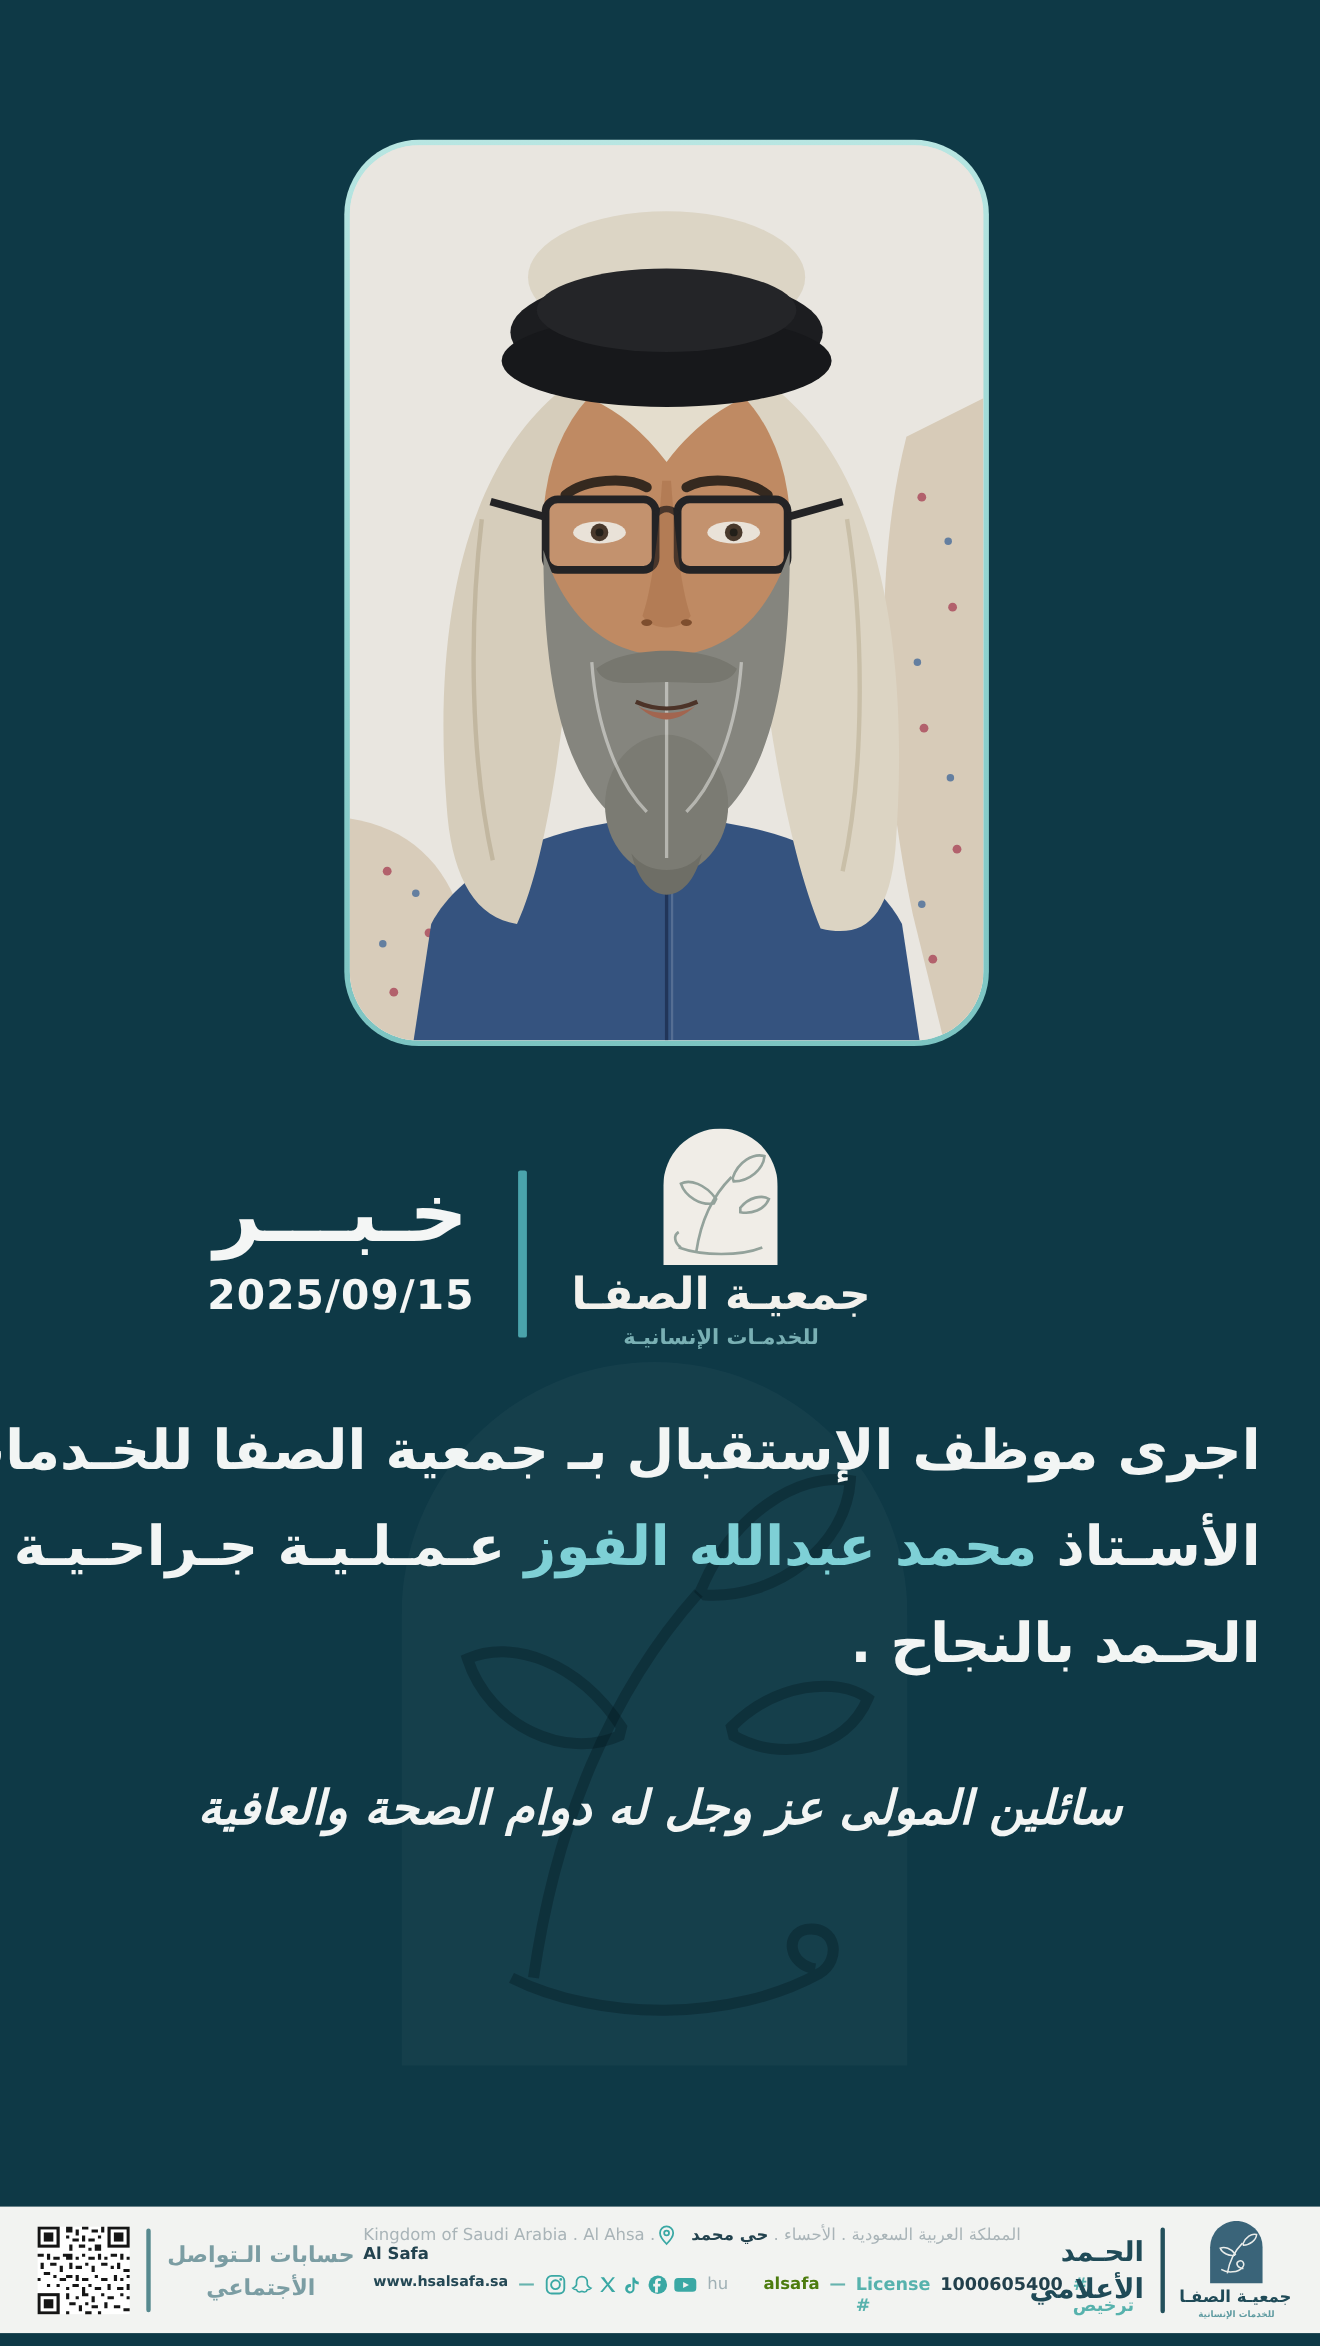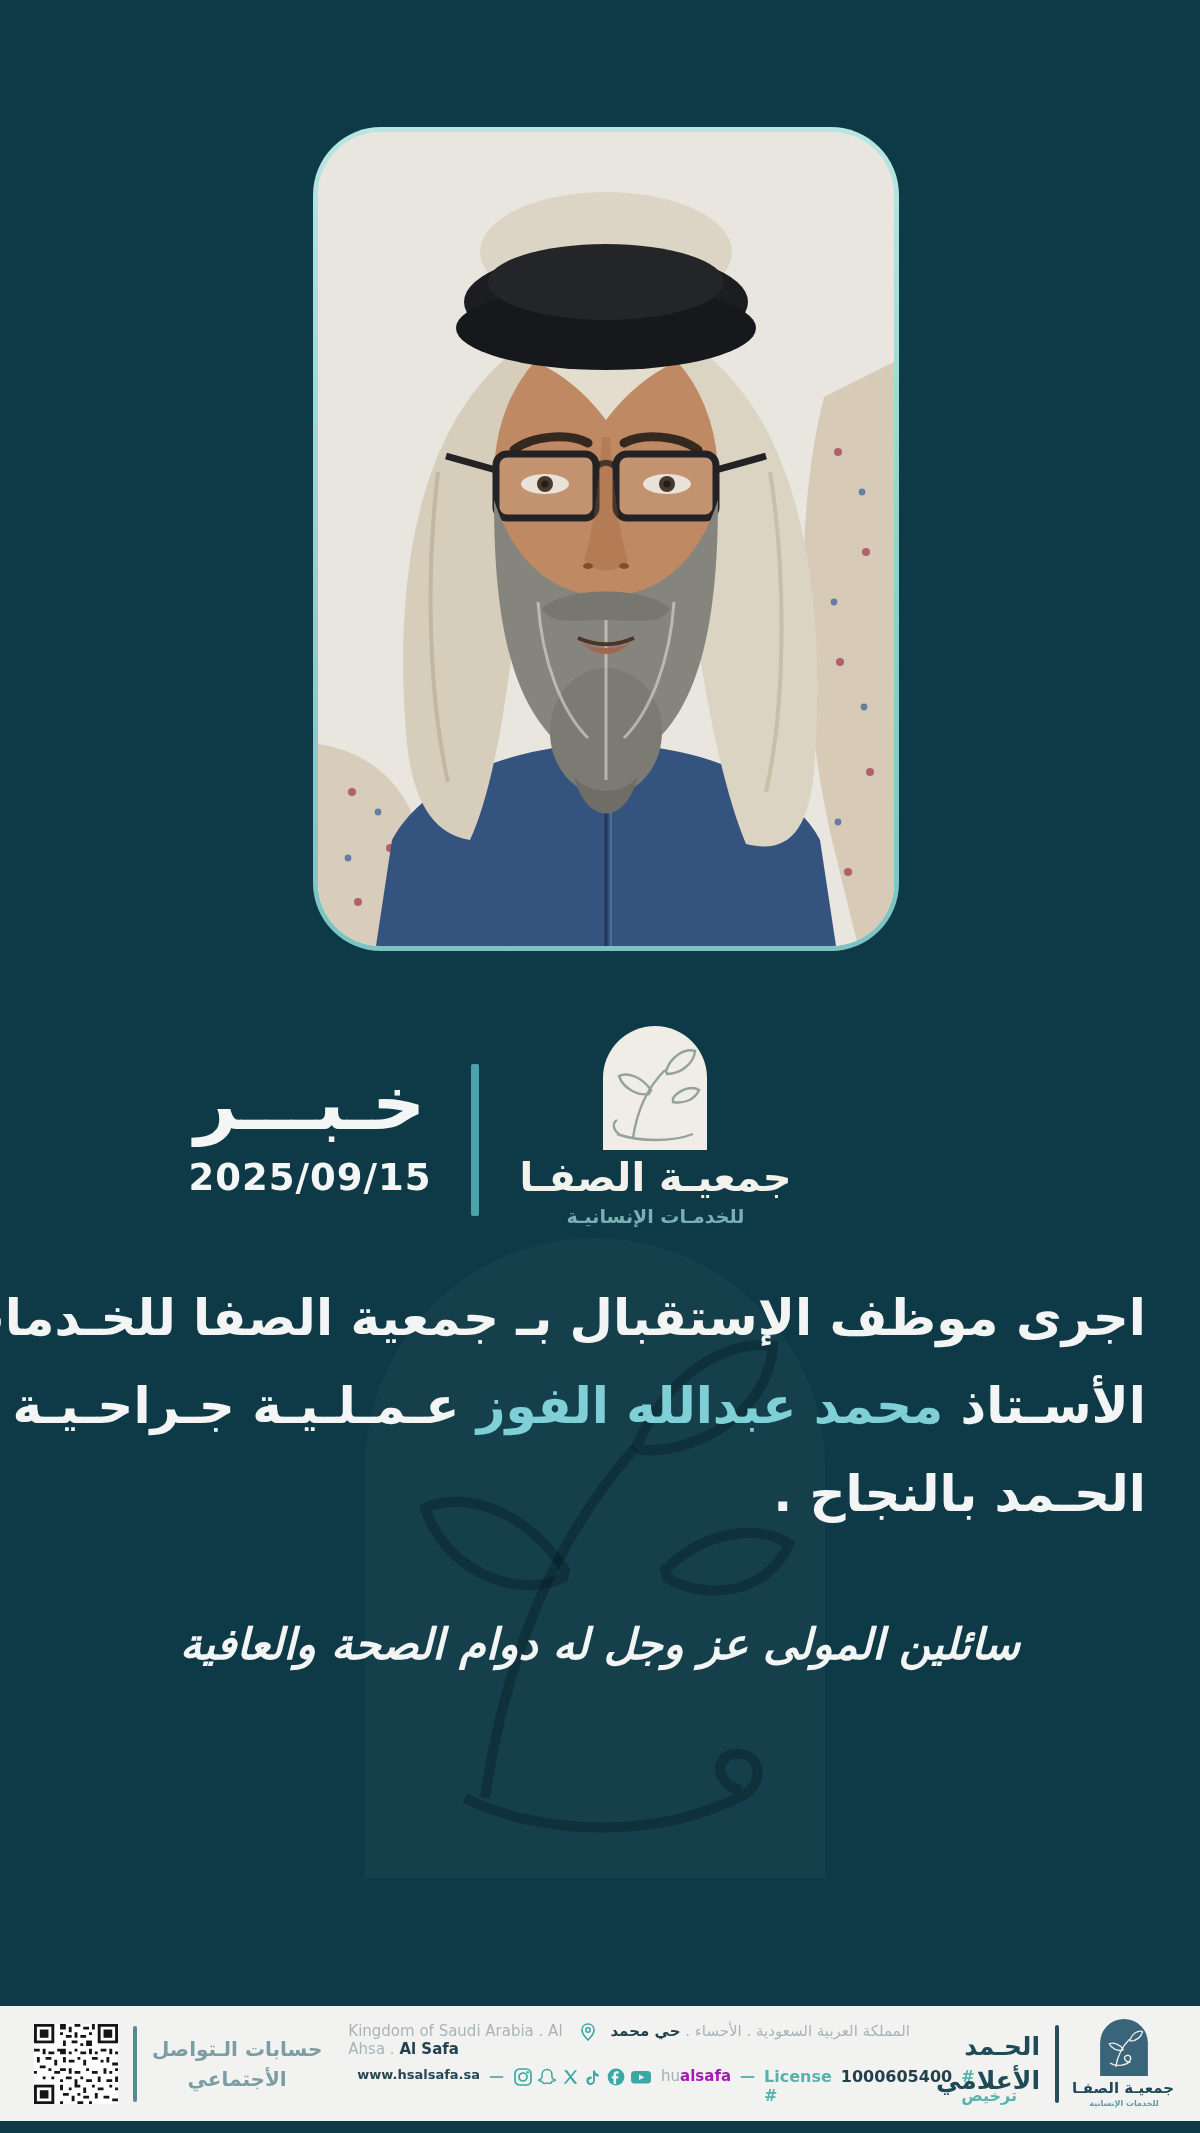--- a/index.html
+++ b/index.html
@@ -46,39 +46,39 @@
   .name-teal { color:#7ed0d6; }
   .closing {
     position:absolute; top:1616px; left:0; width:1200px; line-height:56px;
     direction:rtl; text-align:center; color:#f2f5f4; font-size:43px; font-weight:bold; white-space:nowrap;font-style:italic;
   }
 
   
   .footer {
     position:absolute; left:0; top:2006px; width:1200px; height:115px;
     background:#f2f3f1; display:flex; align-items:center;
-    padding:0 26px 0 34px; gap:18px;
+    padding:0 26px 0 34px; gap:0;
   }
   .f-left { display:flex; align-items:center; gap:15px; }
   .f-div { width:4px; height:76px; background:#57898f; border-radius:2px; }
   .f-social-label { direction:rtl; text-align:center; color:#7b9da3; font-weight:bold; font-size:20px; line-height:1.5; white-space:nowrap; }
 
   .f-mid { flex:1; display:flex; flex-direction:column; gap:9px; margin:0 8px; min-width:0; }
   .f-row { display:flex; align-items:flex-start; }
   .f-row1 { font-size:15px; color:#a9b4b8; }
   .f-row1 .hl { color:#22424e; font-weight:bold; }
   .f-ar { direction:rtl; white-space:nowrap; }
   .pin-wrap { margin-left:auto; margin-right:12px; display:flex; align-items:center; }
   .f-row2 { gap:9px; font-size:15px; color:#a9b4b8; }
   .f-web { font-size:13px; font-weight:bold; color:#244855; }
   .f-dash { color:#67b3ae; font-weight:bold; }
   .icon-row { display:flex; align-items:center; gap:4px; }
   .f-handle { white-space:nowrap; }
   .f-handle .pre { color:#9fb0b5; }
-  .f-handle .hl { color:#a21caf; font-weight:bold; }
+  .f-handle .hl { color:#4d7c0f; font-weight:bold;padding-left:32px; }
   .f-lic-label { color:#57b2ad; font-size:16px; font-weight:bold; }
   .f-lic-num { color:#22404c; font-size:16px; font-weight:bold; }
 
   .f-right { display:flex; align-items:center; gap:15px; }
   .media-label { direction:rtl; text-align:right; color:#1f4a57; font-weight:bold; font-size:25px; line-height:1.35; white-space:nowrap; }
   .f-div-dark { width:4px; height:78px; background:#23505c; border-radius:2px; }
   .f-logo { text-align:center; width:100px; }
   .f-logo-arch { width:48px; height:57px; margin:0 auto; display:block; }
   .f-logo-name { font-size:15px; font-weight:bold; color:#1f4a57; margin-top:3px; direction:rtl; white-space:nowrap; }
   .f-logo-sub { font-size:8px; font-weight:bold; color:#5f9ba1; margin-top:2px; direction:rtl; white-space:nowrap; }

